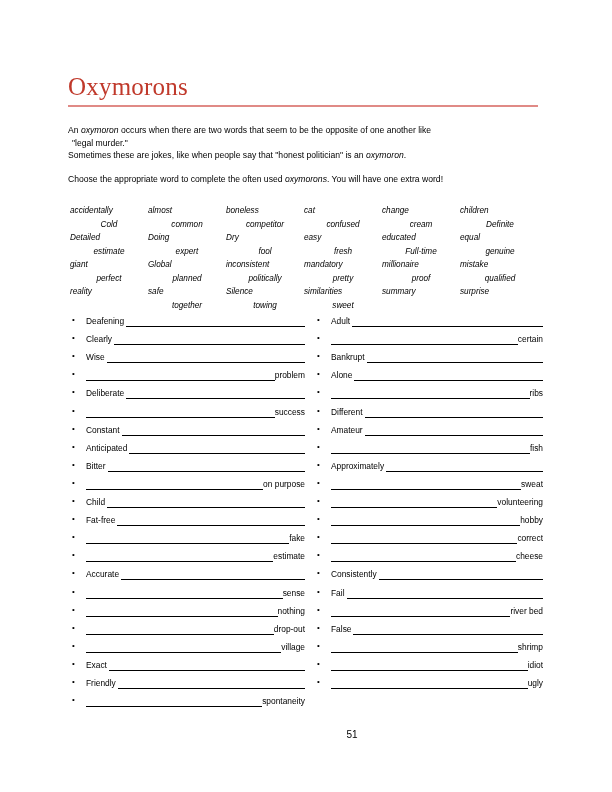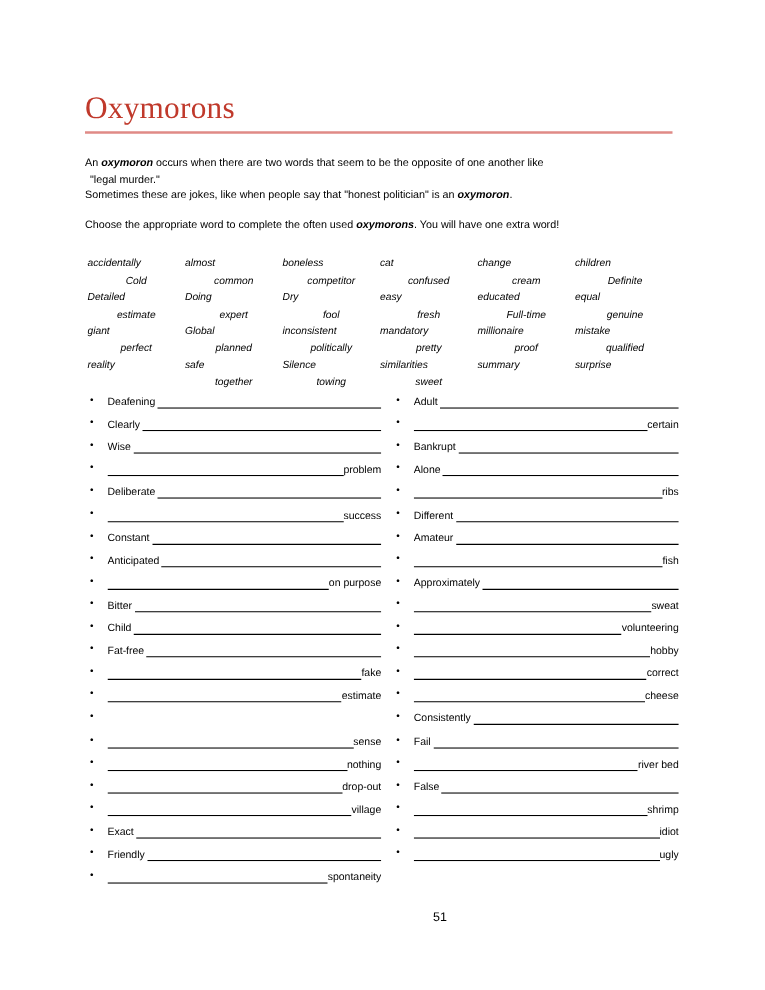--- a/index.html
+++ b/index.html
@@ -51,21 +51,21 @@
     position: absolute;
     left: 68px;
     top: 120px;
     width: 470px;
     font-size: 8.6px;
     line-height: 12.6px;
   }
   #intro-block .para { margin: 0; }
   #intro-block .para.indent-cont { text-indent: 4px; }
   .gap { height: 11px; }
-  .it { font-style: italic; font-weight: bold; }
+  .it { font-style: italic; }
 
   
   #word-bank {
     position: absolute;
     left: 70px;
     top: 200px;
     width: 470px;
     font-size: 8.2px;
     font-style: italic;
     line-height: 13.5px;
@@ -274,34 +274,34 @@
         <div class="ex-item">
           <span class="bullet"></span>
           <span class="ex-body">
             <span class="prefix">Anticipated</span>
             <span class="blank"></span>
           </span>
         </div>
         <div class="ex-item">
           <span class="bullet"></span>
           <span class="ex-body">
+            <span class="prefix">Bitter</span>
+            <span class="blank"></span>
+          </span>
+        </div>
+        <div class="ex-item">
+          <span class="bullet"></span>
+          <span class="ex-body">
             <span class="blank"></span>
             <span class="suffix">on purpose</span>
           </span>
         </div>
         <div class="ex-item">
           <span class="bullet"></span>
           <span class="ex-body">
-            <span class="prefix">Bitter</span>
-            <span class="blank"></span>
-          </span>
-        </div>
-        <div class="ex-item">
-          <span class="bullet"></span>
-          <span class="ex-body">
             <span class="prefix">Child</span>
             <span class="blank"></span>
           </span>
         </div>
         <div class="ex-item">
           <span class="bullet"></span>
           <span class="ex-body">
             <span class="prefix">Fat-free</span>
             <span class="blank"></span>
           </span>
@@ -315,20 +315,24 @@
         </div>
         <div class="ex-item">
           <span class="bullet"></span>
           <span class="ex-body">
             <span class="blank"></span>
             <span class="suffix">estimate</span>
           </span>
         </div>
         <div class="ex-item">
           <span class="bullet"></span>
+          <span class="ex-body">
+            <span class="prefix">Accurate</span>
+            <span class="blank"></span>
+          </span>
         </div>
         <div class="ex-item">
           <span class="bullet"></span>
           <span class="ex-body">
             <span class="blank"></span>
             <span class="suffix">sense</span>
           </span>
         </div>
         <div class="ex-item">
           <span class="bullet"></span>

